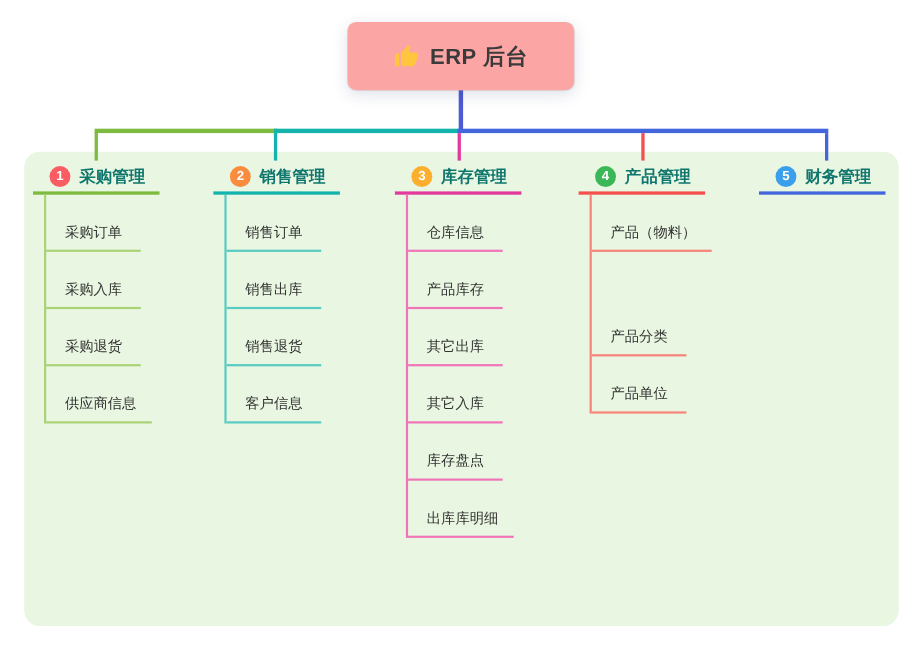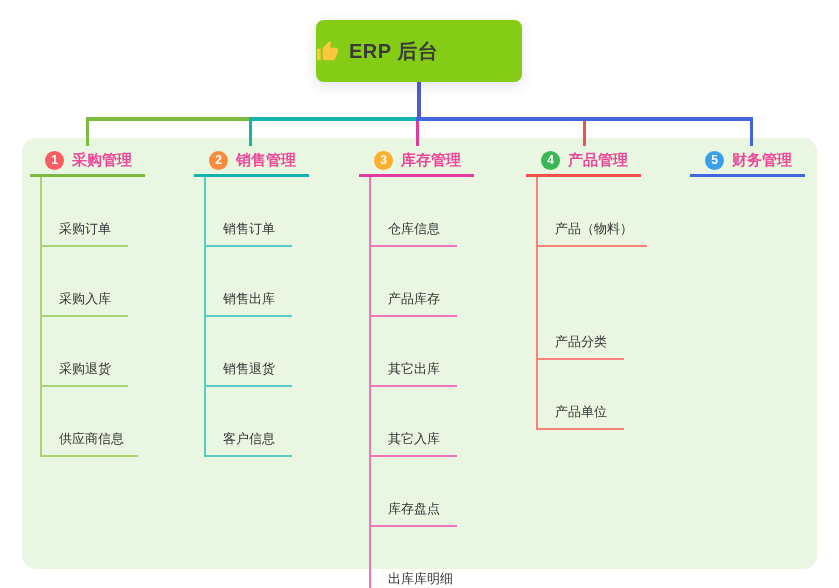--- a/index.html
+++ b/index.html
@@ -9,43 +9,43 @@
     font-family:"Liberation Sans", sans-serif; overflow:hidden;
   }
   .panel {
     position:absolute; left:22px; top:138px; width:795px; height:431px;
     border-radius:14px;
   }
   .line { position:absolute; }
   
   .root-node {
     position:absolute; left:316px; top:20px; width:206px; height:62px;
-    background:#84cc16; border-radius:8px;
+    background:#fca5a5; border-radius:8px;
     box-shadow:0 4px 14px rgba(20,40,90,0.13), 0 0 1px rgba(0,0,0,0.08);
-    display:flex; align-items:center; gap:10px;
+    display:flex; align-items:center; justify-content:center; gap:10px;
     z-index:3;
   }
   .root-title { font-size:20px; font-weight:700; color:#3a3a3a; letter-spacing:0.5px; white-space:nowrap; }
   .thumb-icon { width:23px; height:23px; display:flex; }
   
   .branch { position:absolute; top:146px; width:115px; }
   .b1 { left:30px; }  .b2 { left:194px; }  .b3 { left:359px; }  .b4 { left:526px; }  .b5 { left:690px; }
   .branch-header {
     height:31px; display:flex; align-items:center;
     border-bottom:3px solid #ccc; cursor:default;
   }
   .badge {
     width:19px; height:19px; border-radius:50%; margin-left:15px; margin-right:8px;
     color:#fff; font-size:12px; font-weight:700; line-height:19px;
     display:flex; align-items:center; justify-content:center; flex:0 0 19px;
   }
-  .branch-title { font-size:15px; font-weight:600; color:#ec4899; white-space:nowrap; }
+  .branch-title { font-size:15px; font-weight:600; color:#0f766e; white-space:nowrap; }
   .children { margin-left:10px; border-left:2px solid #ccc; }
   .child {
-    height:70px; display:flex; align-items:flex-end;
+    height:52px; display:flex; align-items:flex-end;
     width:max-content; min-width:86px;
     padding:17px 14px 7px 17px; border-bottom:2px solid #ccc;
   }
   .child-label { font-size:13px; color:#333333; white-space:nowrap; }
 </style>
 </head>
 <body>
 
 <div class="canvas">
 

